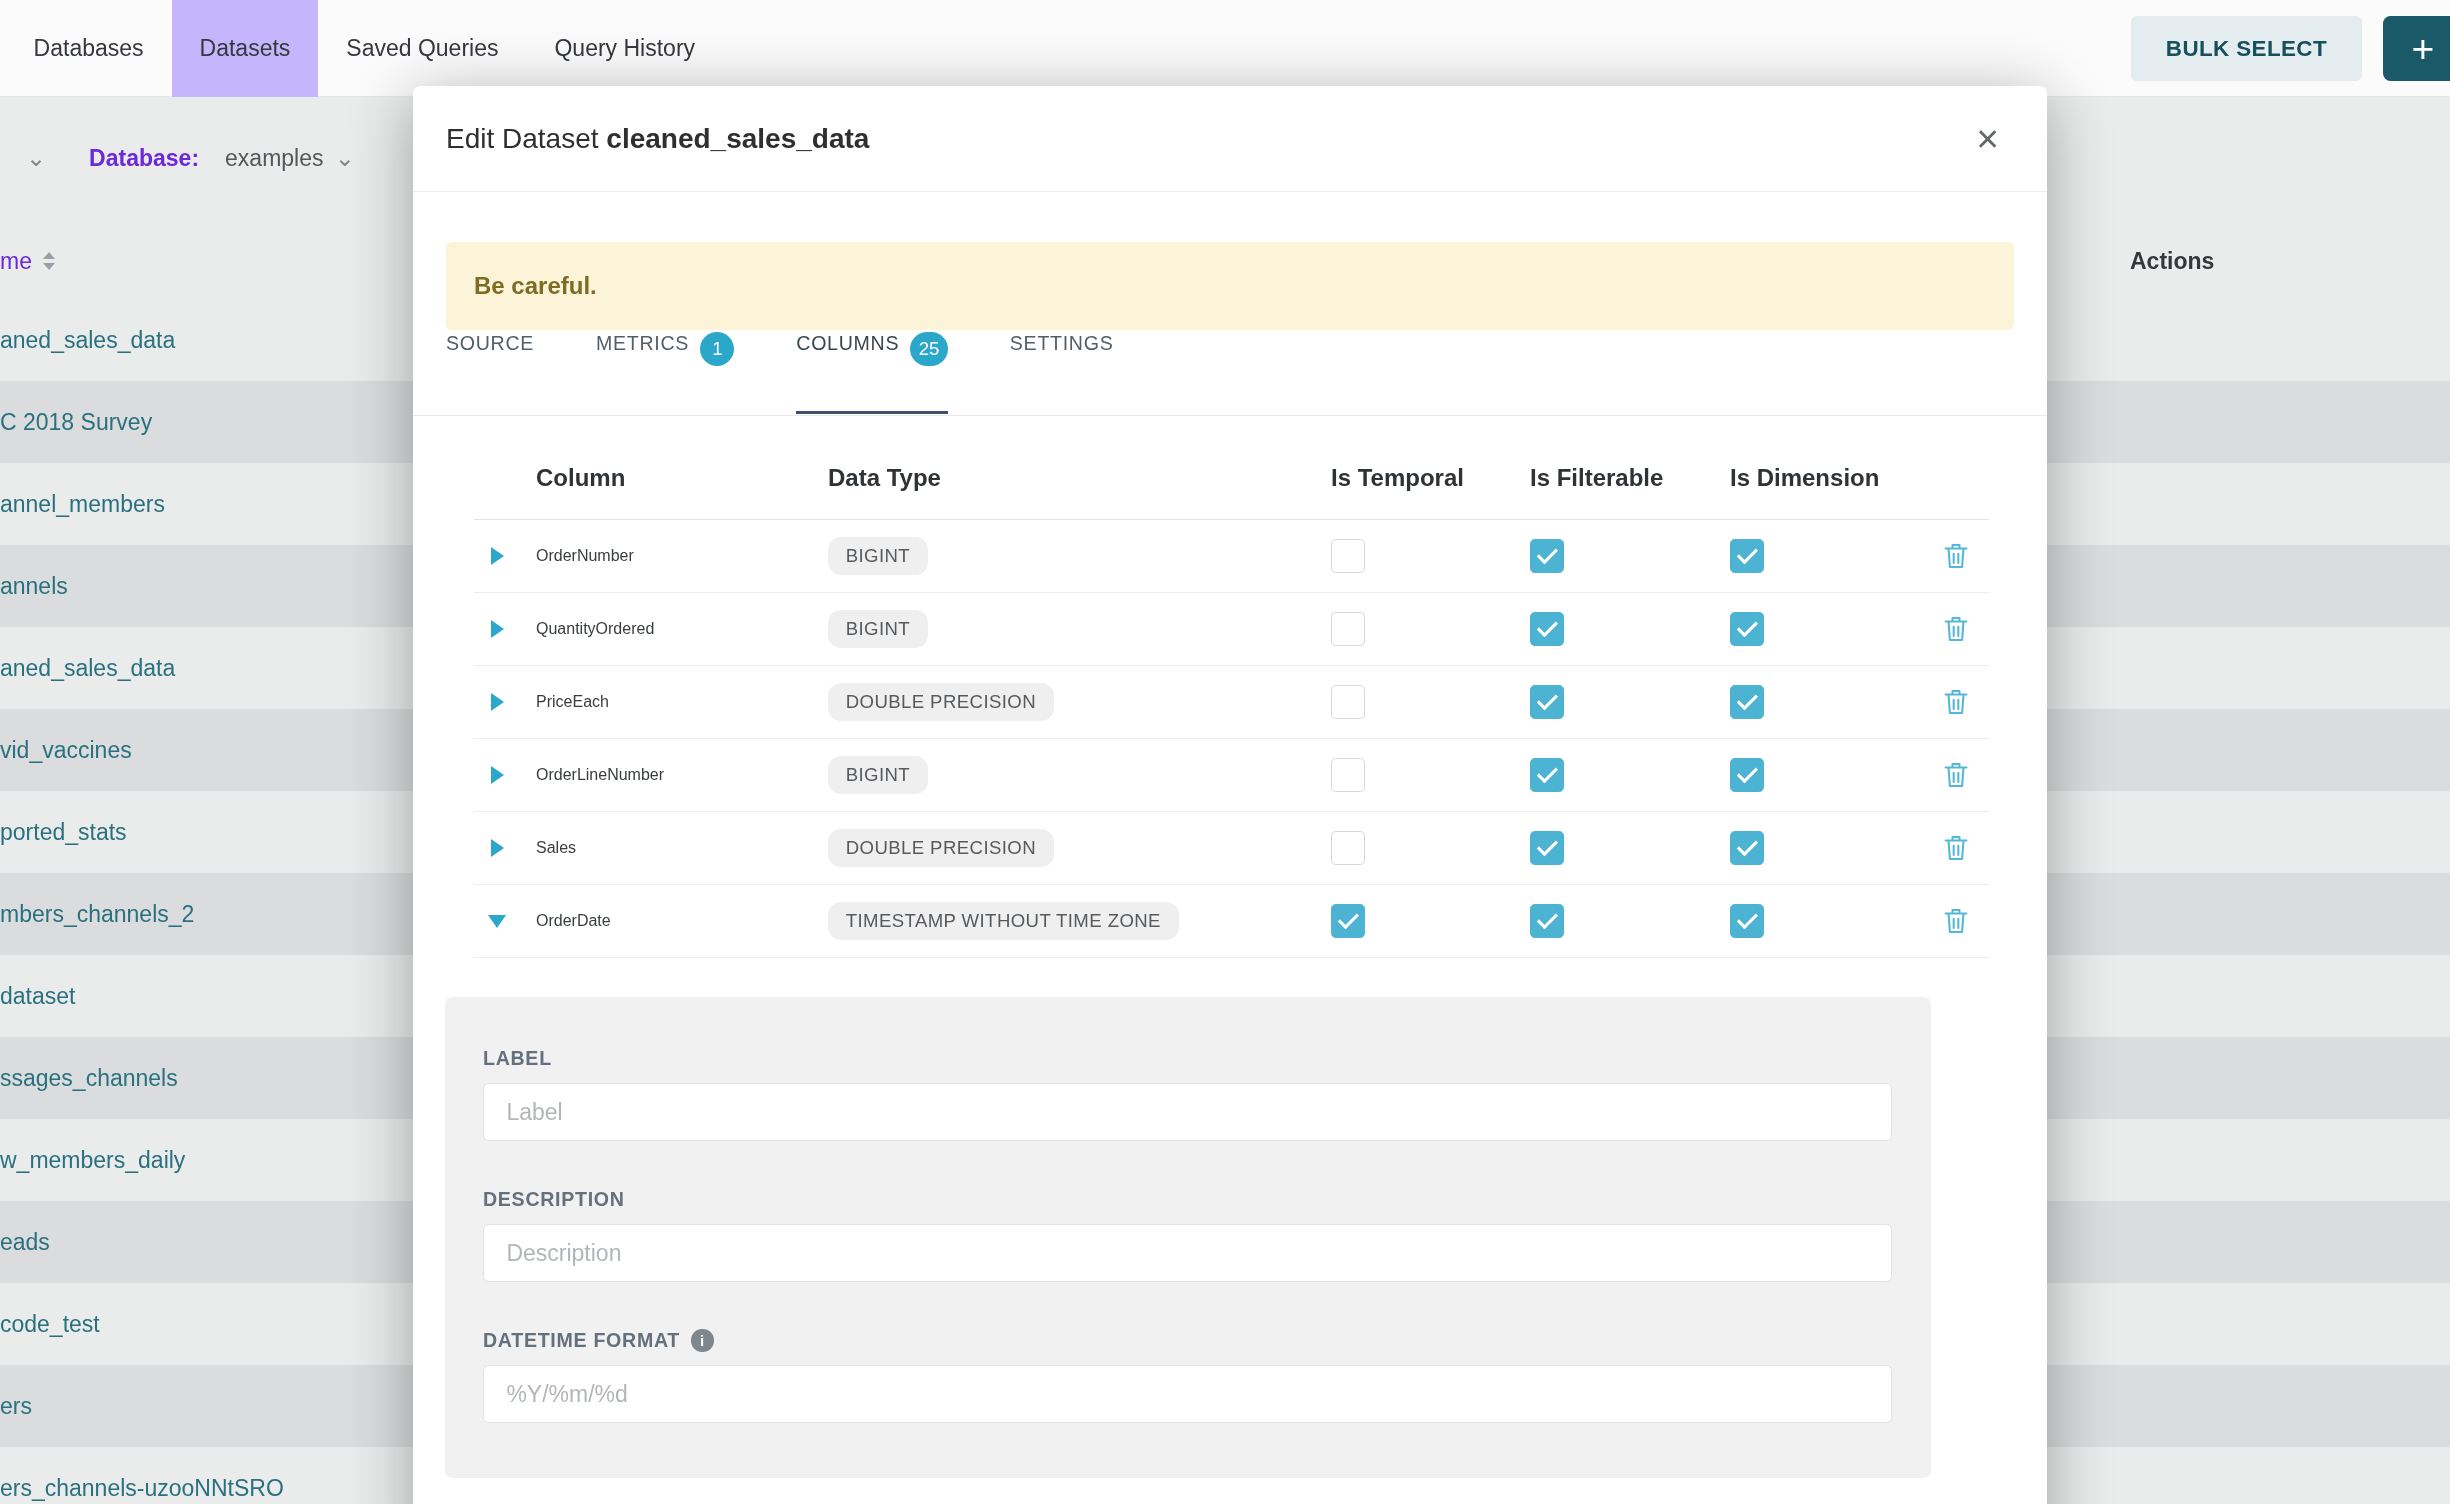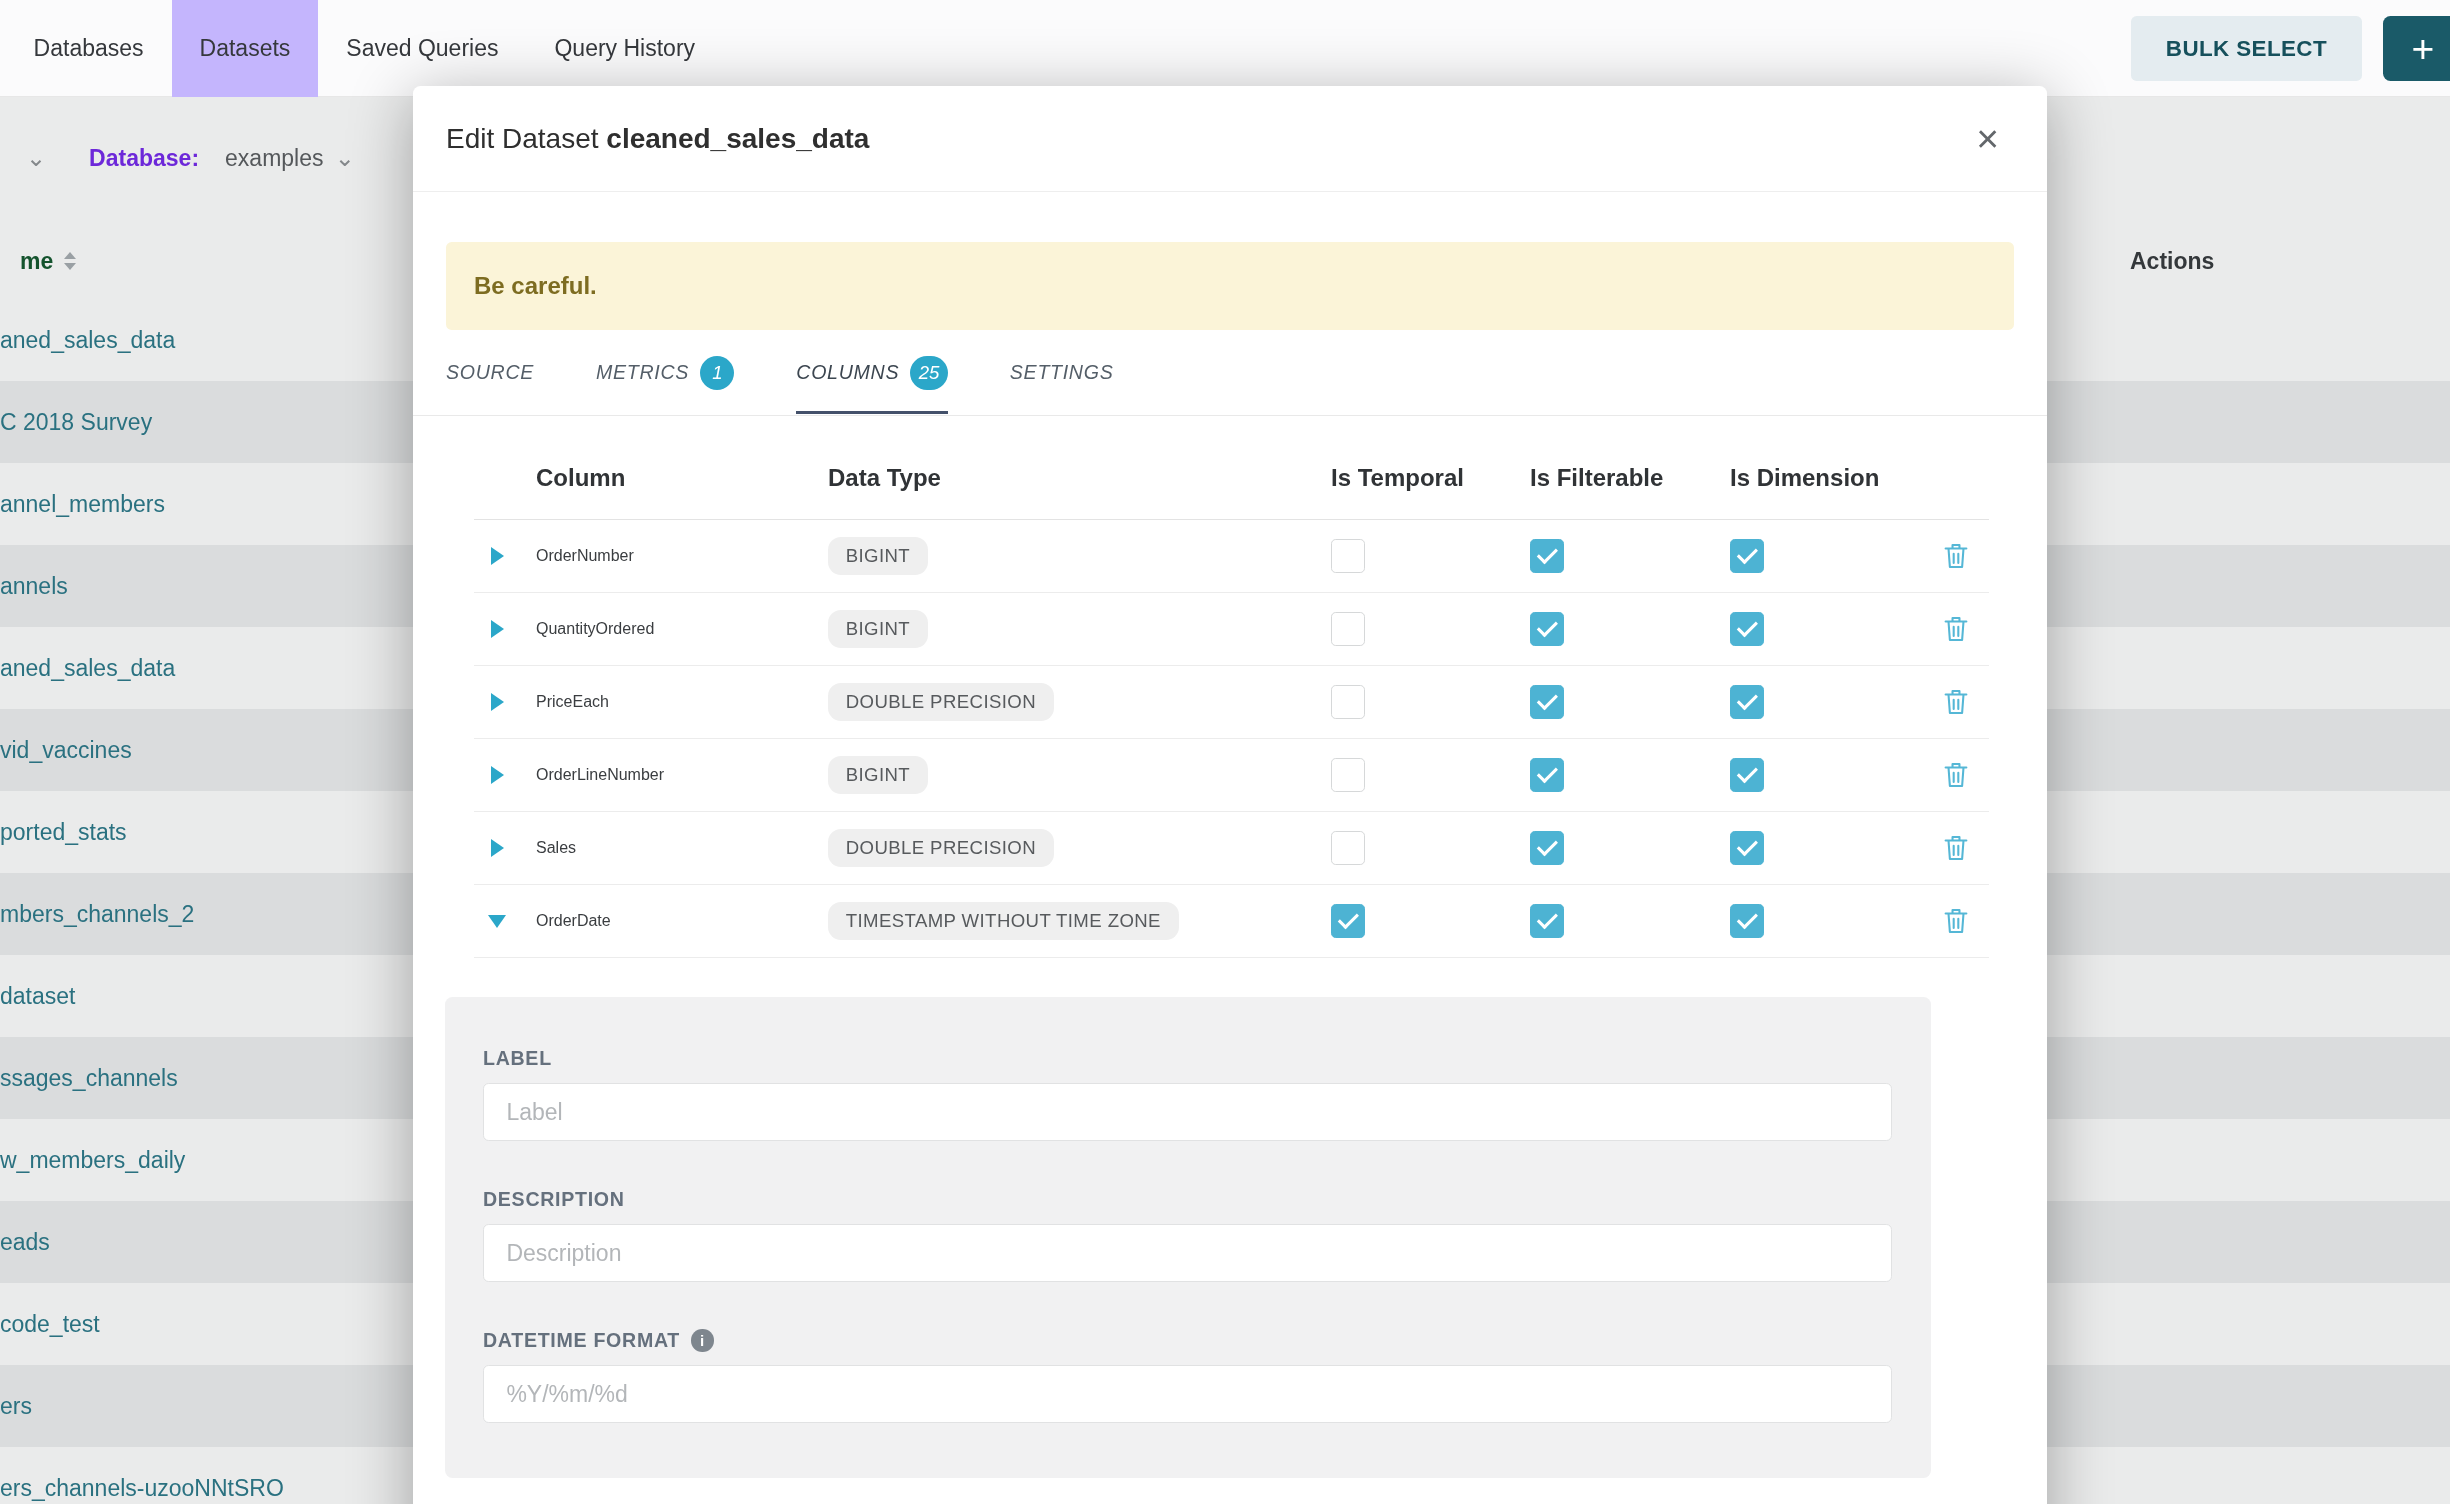--- a/index.html
+++ b/index.html
@@ -38,21 +38,21 @@
   
   .bgpage { position:absolute; top:97px; left:0; right:0; bottom:0; background:#eaebeb; z-index:1; }
   .bg-controls { position:absolute; top:34px; left:0; height:54px; display:flex; align-items:center; color:#4a4d50; }
   .chev { font-size:24px; color:#84888b; }
   .chev.first { margin-left:26px; }
   .db-label { margin-left:43px; font-size:23px; font-weight:700; color:#6d28d9; }
   .db-value { margin-left:26px; font-size:23px; color:#55585b; }
   .db-value-caret { margin-left:11.2px; }
 
   .bg-thead { position:absolute; top:138px; left:0; right:0; height:52px; display:flex; align-items:center; }
-  .name-header { font-size:23px; color:#14532d; font-weight:700;padding-left:20px; }
+  .name-header { font-size:23px; color:#6d28d9; font-weight:400; }
   .sort-icon { display:inline-flex; flex-direction:column; gap:4.7px; margin-left:11.2px; }
   .sort-icon .up { width:0; height:0; border-left:6.5px solid transparent; border-right:6.5px solid transparent; border-bottom:7.5px solid #9aa0a4; }
   .sort-icon .down { width:0; height:0; border-left:6.5px solid transparent; border-right:6.5px solid transparent; border-top:7.5px solid #9aa0a4; }
   .actions-header { position:absolute; left:2130px; font-size:23px; font-weight:600; color:#34383b; }
 
   .bg-rows { position:absolute; top:202px; left:0; right:0; }
   .bg-row { height:82px; display:flex; align-items:center; }
   .bg-row:nth-child(even) { background:#dadcdd; }
   .bg-link { font-size:23px; color:var(--link); text-decoration:none; cursor:pointer; }
 
@@ -69,22 +69,22 @@
 
   .warning-banner {
     margin:50px 33px 0 33px; height:88px; background:var(--warning-bg);
     border-radius:5.6px; display:flex; align-items:center; padding:0 28px;
     font-size:24px; color:#474747;
   }
   .warning-banner b { color:var(--warning-bold); font-weight:700; margin-right:9.3px; }
 
   .tabs { height:86px; display:flex; align-items:center; padding:0 33px; border-bottom:0.9px solid #e9e9e9; }
   .tab {
-    display:flex; align-items:center; gap:11.2px; margin-right:62px; height:82px;
-    font-size:19.6px; letter-spacing:0.7px; color:#545e68; cursor:pointer; position:relative; white-space:nowrap;font-style:italic;
+    display:flex; align-items:flex-start; gap:11.2px; margin-right:62px; height:82px;
+    font-size:19.6px; letter-spacing:0.7px; color:#545e68; cursor:pointer; position:relative; white-space:nowrap;
   }
   .tab.active { color:#3c4650; }
   .tab.active::after { content:""; position:absolute; left:0; right:0; bottom:-0.9px; height:3.7px; background:var(--tab-underline); }
   .badge {
     min-width:34px; height:34px; padding:0 8.4px; border-radius:17px;
     background:var(--accent); color:#fff; font-size:18.6px; letter-spacing:0;
     display:flex; align-items:center; justify-content:center;
   }
 
   .cols-table { margin:0 58px 0 61px; }

